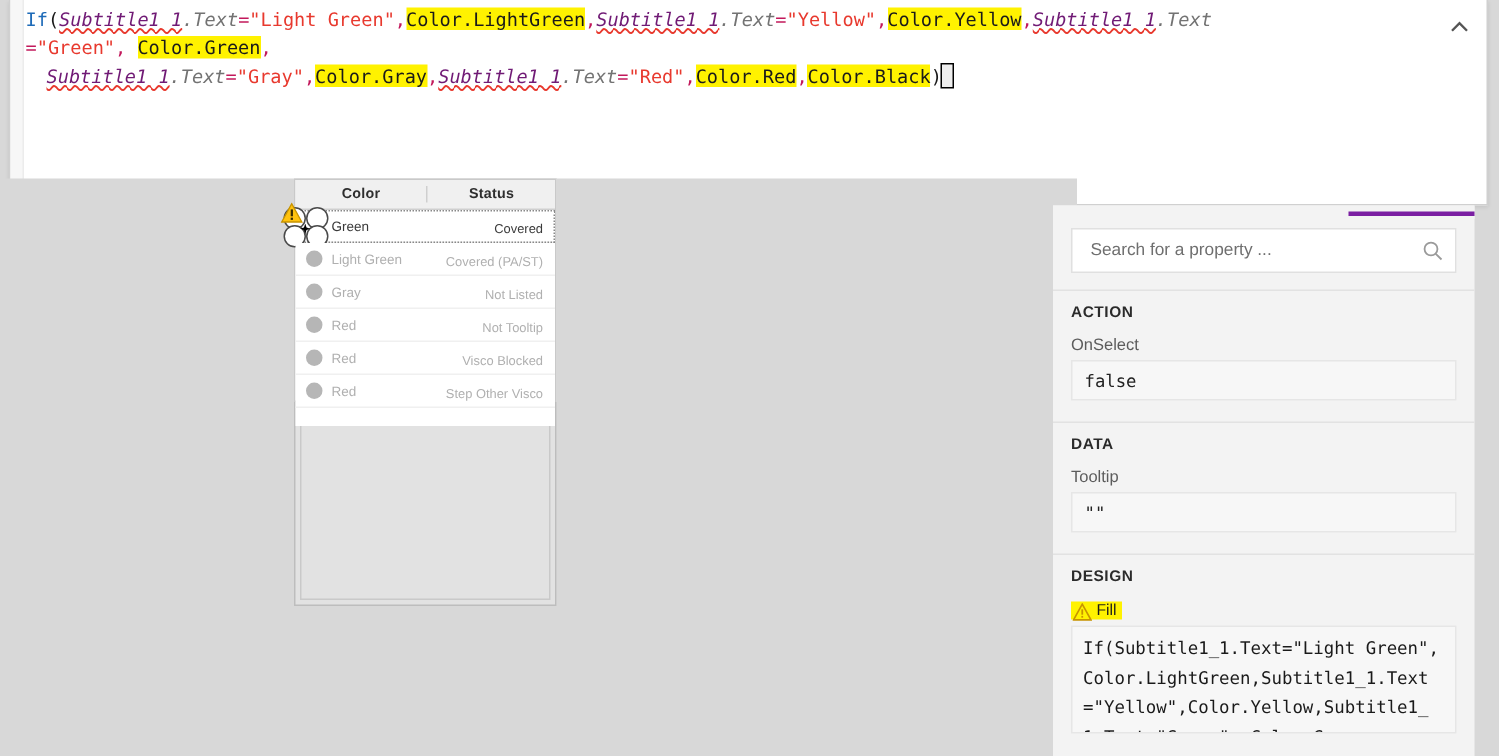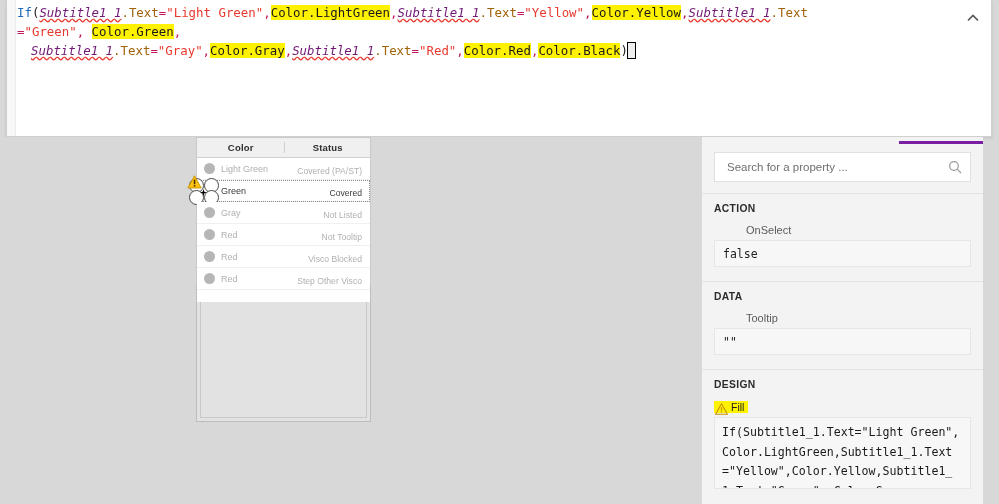--- a/index.html
+++ b/index.html
@@ -49,21 +49,21 @@
     white-space: normal;
     word-break: break-all;
   }
   .formula-line { display: block; }
   .formula-line.l2 { padding-left: 14px; }
 
   .tok { white-space: pre; }
   .tok-fn      { color: #1e6bb8; }
   .tok-paren   { color: #1a1a1a; }
   .tok-ident   { color: #701a75; font-style: italic; }
-  .tok-prop    { color: #a16207; }
+  .tok-prop    { color: #737373; font-style: italic; }
   .tok-op      { color: #c2185b; }
   .tok-str     { color: #e8392e; }
   .tok-comma   { color: #c2185b; }
   .tok-enum    { color: #1a1a1a; }
   .hl          { background: #fff200; }
   .squig {
     text-decoration: underline;
     text-decoration-color: #e8392e;
     text-decoration-style: wavy;
     text-decoration-skip-ink: none;
@@ -82,21 +82,21 @@
     text-align: center;
     line-height: 16px;
     cursor: pointer;
     user-select: none;
   }
 
   
   .canvas-area {
     position: absolute;
     left: 0;
-    top: 137px;
+    top: 119px;
     width: 718px;
     height: 367px;
     background: #d8d8d8;
   }
 
   
   .app-screen {
     position: absolute;
     left: 196px;
     top: 0px;
@@ -272,21 +272,20 @@
     font-size: 10.3px;
     font-weight: 700;
     color: #2b2b2b;
     letter-spacing: .35px;
     padding: 9px 16px 0 12px;
   }
   .prop-label {
     font-size: 11px;
     color: #5c5c5c;
     padding: 10px 0 4px 12px;
-    margin-left: 32px;
   }
   .prop-value {
     margin: 0 12px;
     background: #f7f7f7;
     border: 1px solid #e6e6e6;
     box-sizing: border-box;
     min-height: 27px;
     display: flex;
     align-items: center;
     padding: 3px 8px;
@@ -349,45 +348,45 @@
     <div class="app-screen">
       <div class="empty-panel"></div>
     </div>
 
     <div class="gallery">
       <div class="gal-header">
         <div class="gh c1">Color</div>
         <div class="gh c2">Status</div>
       </div>
       <div id="gallery-rows">
-          <div class="gal-row">
-            <div class="gal-c1">
-              <span class="dot"></span>
-              <span class="gal-label">Light Green</span>
-            </div>
-            <div class="gal-c2"><span class="gal-status">Covered (PA/ST)</span></div>
-          </div>
           <div class="gal-row selected">
             <div class="gal-c1">
               <span class="dot" style="visibility: hidden;"></span>
               <span class="gal-label">Green</span>
             </div>
             <div class="gal-c2"><span class="gal-status">Covered</span></div>
             <div class="sel-handles">
               <span class="handle tl"></span>
               <span class="handle tr"></span>
               <span class="handle bl"></span>
               <span class="handle br"></span>
               <span class="handle-center"></span>
               <span class="warn-tri"><svg width="15" height="14" viewBox="0 0 15 14" aria-hidden="true">
                   <polygon points="7.5,0.8 14.2,13 0.8,13" fill="#ffc20e" stroke="#c89400" stroke-width="0.9"></polygon>
                   <rect x="6.8" y="4.6" width="1.5" height="4.6" fill="#3a2c00"></rect>
                   <rect x="6.8" y="10.1" width="1.5" height="1.5" fill="#3a2c00"></rect>
                 </svg></span>
             </div>
+          </div>
+          <div class="gal-row">
+            <div class="gal-c1">
+              <span class="dot"></span>
+              <span class="gal-label">Light Green</span>
+            </div>
+            <div class="gal-c2"><span class="gal-status">Covered (PA/ST)</span></div>
           </div>
           <div class="gal-row">
             <div class="gal-c1">
               <span class="dot"></span>
               <span class="gal-label">Gray</span>
             </div>
             <div class="gal-c2"><span class="gal-status">Not Listed</span></div>
           </div>
           <div class="gal-row">
             <div class="gal-c1">

